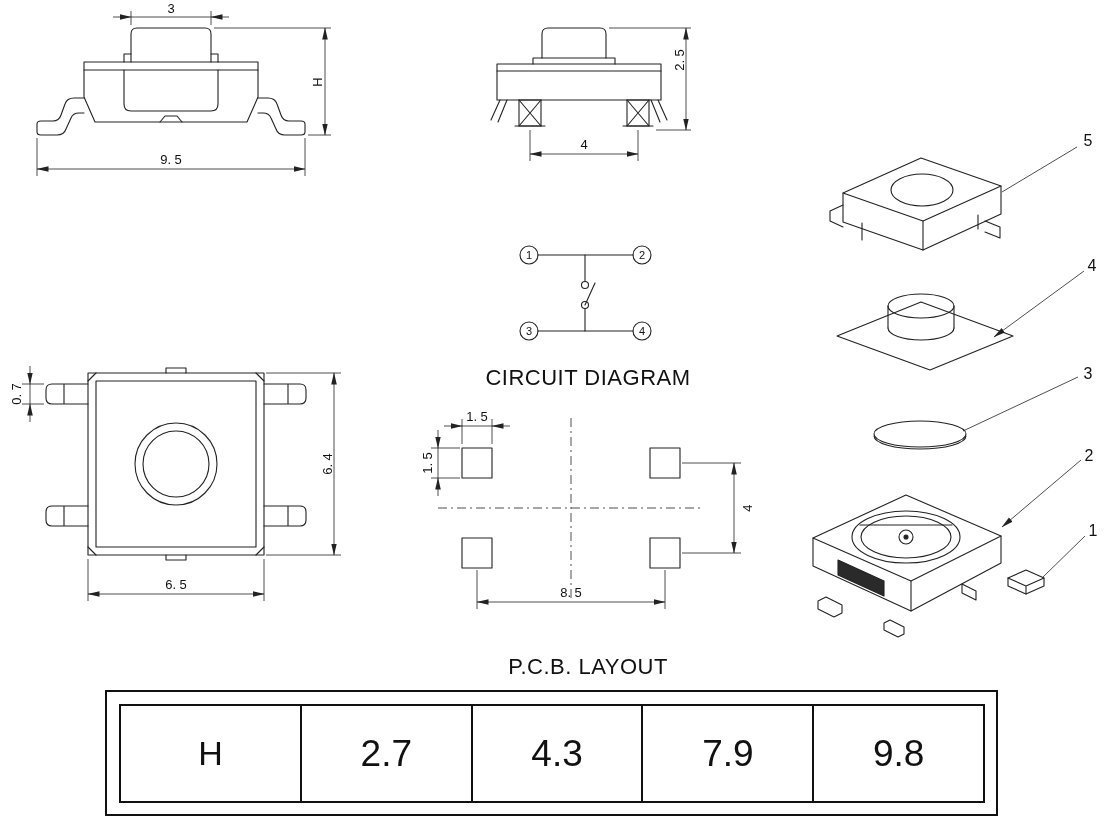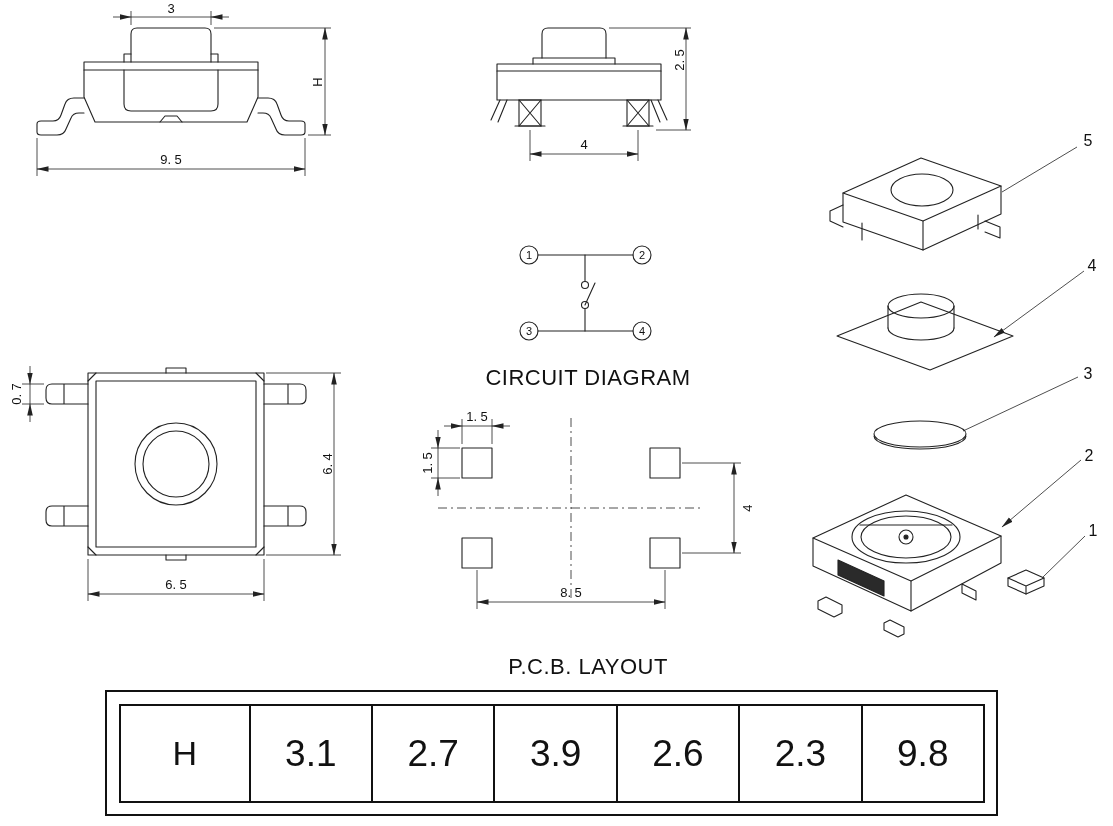--- a/index.html
+++ b/index.html
@@ -209,22 +209,20 @@
     <text class="pn" x="1092" y="265">4</text>
     <text class="pn" x="1088" y="373">3</text>
     <text class="pn" x="1089" y="455">2</text>
     <text class="pn" x="1093" y="530">1</text>
   </g>
 </svg>
 
   <div class="h-table">
     <div class="h-table-inner">
       <div class="cell head">H</div>
-      <div class="cell">3.1</div>
       <div class="cell">2.7</div>
-      <div class="cell">3.9</div>
-      <div class="cell">2.6</div>
-      <div class="cell">2.3</div>
+      <div class="cell">4.3</div>
+      <div class="cell">7.9</div>
       <div class="cell">9.8</div>
     </div>
   </div>
 
 </div>
 
 </body></html>

